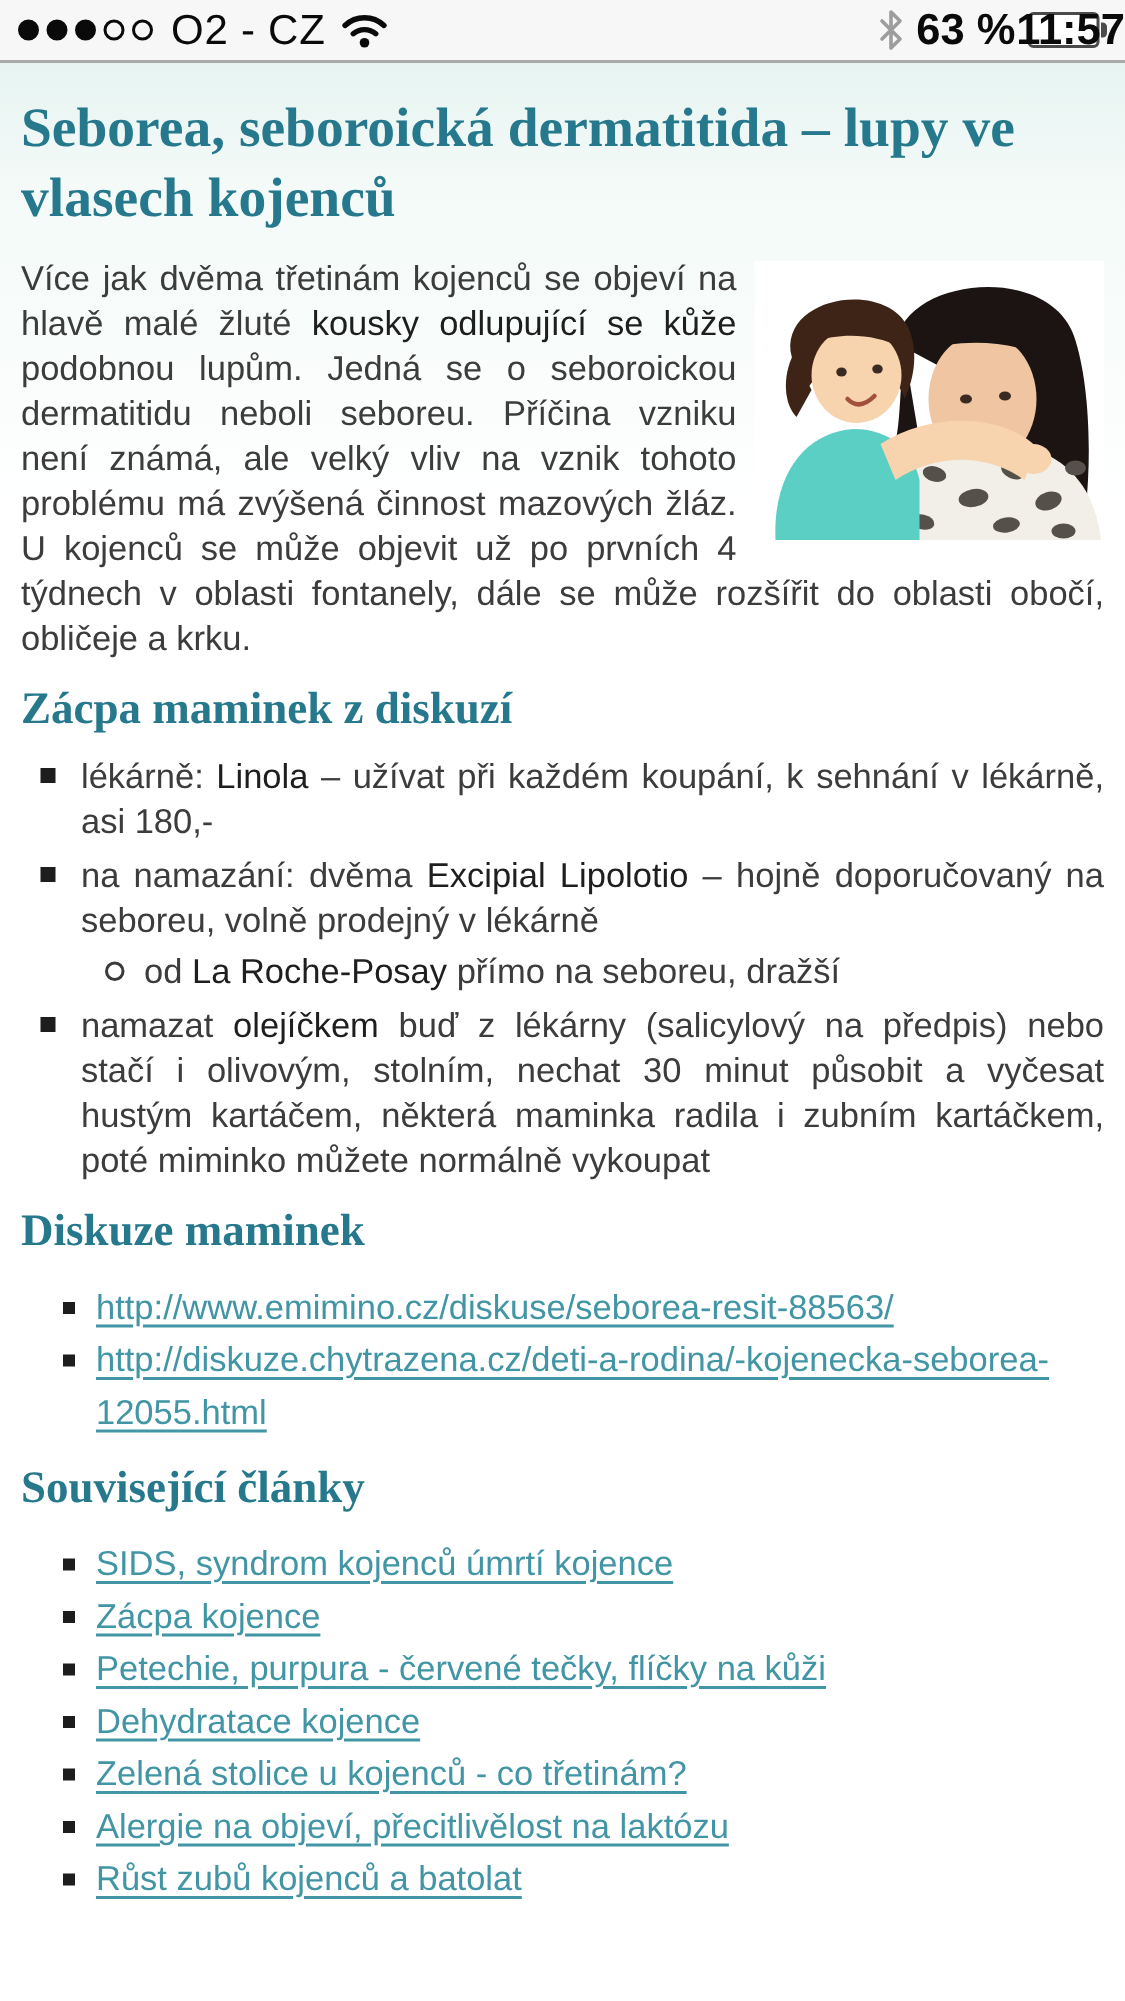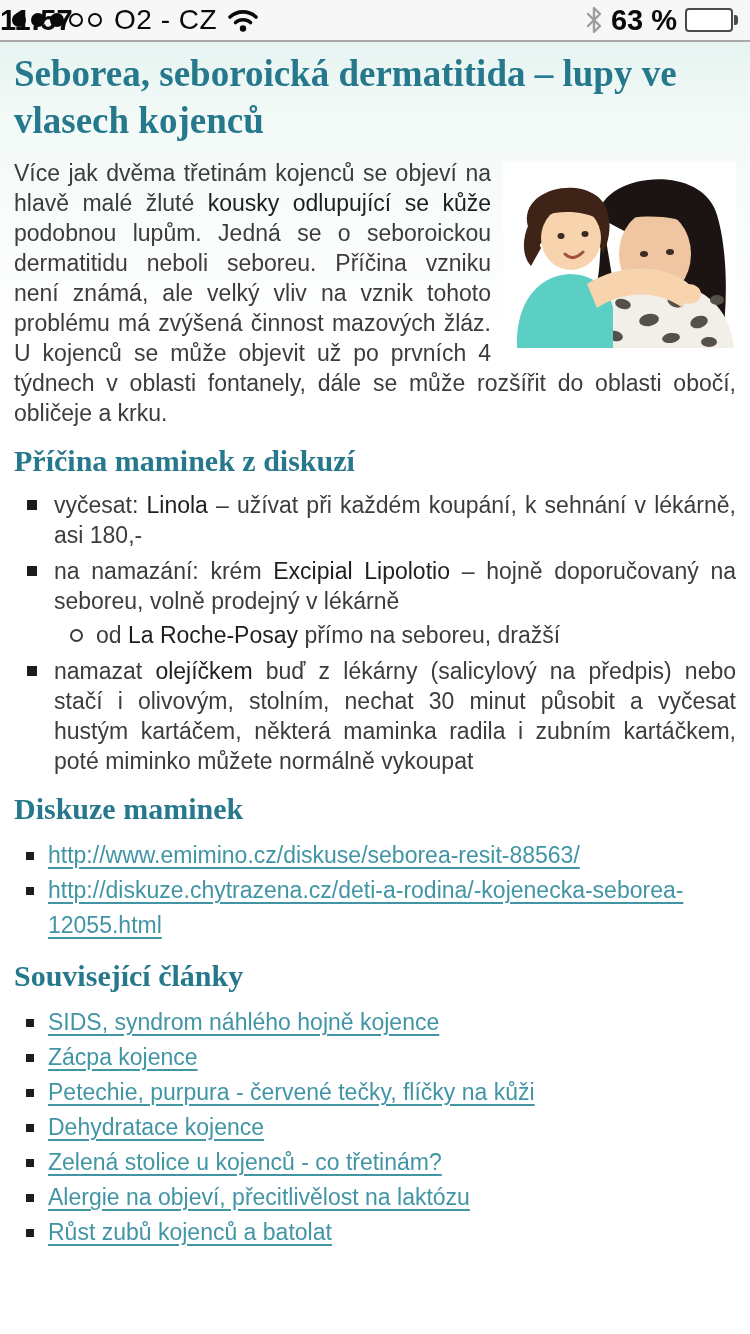--- a/index.html
+++ b/index.html
@@ -13,59 +13,59 @@
   .screen{
     width:750px;height:1334px;margin:0 auto;overflow:hidden;background:#ffffff;position:relative;
   }
   
   .status-bar{
     height:42px;background:#f7f7f7;border-bottom:2px solid #a9a9a9;
     display:flex;align-items:center;justify-content:space-between;
     padding:0 12px;color:#0a0a0a;
   }
   .sb-left,.sb-right{display:flex;align-items:center;gap:8px;}
-  .sb-center{position:absolute;left:0;right:0;text-align:left;font-size:29px;font-weight:bold;pointer-events:none;}
+  .sb-center{position:absolute;left:0;right:0;text-align:right;font-size:29px;font-weight:bold;pointer-events:none;}
   .dots{display:flex;align-items:center;gap:5px;margin-right:4px;}
   .dot{width:14px;height:14px;border-radius:50%;border:2px solid #0a0a0a;background:transparent;}
   .dot.filled{background:#0a0a0a;}
   .carrier{font-size:28px;letter-spacing:.5px;}
   .wifi-svg{display:block;margin-left:2px;}
   .bt-svg{display:block;}
   .batt-pct{font-size:29px;font-weight:bold;}
   .battery{display:flex;align-items:center;}
   .batt-body{width:48px;height:24px;border:2px solid #4a4a4a;border-radius:4px;padding:2px;background:#fff;}
   .batt-fill{height:100%;background:#0a0a0a;border-radius:1px;}
   .batt-nub{width:4px;height:10px;background:#4a4a4a;border-radius:0 3px 3px 0;margin-left:1px;}
   
   .page{
     padding:0 14px 40px 14px;
     background:linear-gradient(180deg,#e7f4f1 0px,#f3faf8 80px,#ffffff 300px);
     min-height:1292px;
   }
   h1{
     font-family:"Liberation Serif",serif;font-weight:bold;color:var(--accent);
-    font-size:37px;line-height:47px;margin:0;padding-top:8px;margin-bottom:14px;
+    font-size:37px;line-height:47px;margin:0;padding-top:20px;margin-bottom:14px;
   }
   h2{
     font-family:"Liberation Serif",serif;font-weight:bold;color:var(--accent);
     font-size:30px;line-height:34px;margin:16px 0 12px 0;
   }
   .body-text{font-size:23px;line-height:30px;color:var(--body);text-align:justify;margin:0;}
   .b{font-weight:normal;color:#1e1e1e;}
   .photo-wrap{float:right;width:233px;height:186px;margin:4px 0 6px 12px;}
   .photo-wrap svg{display:block;}
   
   ul.tips{list-style:none;margin:0;padding:0 0 0 40px;}
   ul.tips > li{position:relative;font-size:23px;line-height:30px;color:var(--body);text-align:justify;margin-bottom:6px;}
   ul.tips > li::before{content:"";position:absolute;left:-27px;top:10px;width:10px;height:10px;background:#1d1d1d;}
   ul.subtips{list-style:none;margin:4px 0 0 0;padding:0 0 0 42px;}
   ul.subtips > li{position:relative;font-size:23px;line-height:30px;color:var(--body);text-align:justify;margin-bottom:4px;}
   ul.subtips > li::before{content:"";position:absolute;left:-26px;top:9px;width:9px;height:9px;background:transparent;border:2px solid #3a3a3a;border-radius:50%;}
   
-  ul.links{list-style:none;margin:0;padding:0 0 0 34px;}
+  ul.links{list-style:none;margin:16px;padding:0 0 0 34px;}
   ul.links > li{position:relative;font-size:23px;line-height:35px;color:var(--body);}
   ul.links > li::before{content:"";position:absolute;left:-22px;top:14px;width:8px;height:8px;background:#1d1d1d;}
   ul.links a{color:var(--link);text-decoration:underline;text-underline-offset:4px;}
 </style>
 </head>
 <body>
 
 <div class="screen">
 
   <header class="status-bar">
@@ -140,41 +140,41 @@
 
           <path d="M14 186 C12 142 34 114 66 112 C92 112 106 128 110 146 L110 186 Z" fill="#5ccfc5"></path>
 
           <path d="M84 122 C118 100 166 102 188 124 L180 146 C152 126 118 130 94 146 Z" fill="#f7d3ae"></path>
           <ellipse cx="186" cy="132" rx="12" ry="10" fill="#f7d3ae"></ellipse>
         </svg>
       </span>
       <span><span>Více jak dvěma třetinám kojenců se objeví na hlavě malé žluté </span><span class="b">kousky odlupující se kůže</span><span> podobnou lupům. Jedná se o seboroickou dermatitidu neboli seboreu. Příčina vzniku není známá, ale velký vliv na vznik tohoto problému má zvýšená činnost mazových žláz. U kojenců se může objevit už po prvních 4 týdnech v oblasti fontanely, dále se může rozšířit do oblasti obočí, obličeje a krku.</span></span>
     </p>
 
-    <h2>Příčina maminek z diskuzí</h2>
+    <h2>Zácpa maminek z diskuzí</h2>
     <ul class="tips">
-      <li><span>vyčesat: </span><span class="b">Linola</span><span> – užívat při každém koupání, k sehnání v lékárně, asi 180,-</span></li>
+      <li><span>lékárně: </span><span class="b">Linola</span><span> – užívat při každém koupání, k sehnání v lékárně, asi 180,-</span></li>
       <li>
-        <span><span>na namazání: krém </span><span class="b">Excipial Lipolotio</span><span> – hojně doporučovaný na seboreu, volně prodejný v lékárně</span></span>
+        <span><span>na namazání: dvěma </span><span class="b">Excipial Lipolotio</span><span> – hojně doporučovaný na seboreu, volně prodejný v lékárně</span></span>
         <ul class="subtips">
           <li><span>od </span><span class="b">La Roche-Posay</span><span> přímo na seboreu, dražší</span></li>
         </ul>
       </li>
       <li><span>namazat </span><span class="b">olejíčkem</span><span> buď z lékárny (salicylový na předpis) nebo stačí i olivovým, stolním, nechat 30 minut působit a vyčesat hustým kartáčem, některá maminka radila i zubním kartáčkem, poté miminko můžete normálně vykoupat</span></li>
     </ul>
 
     <h2>Diskuze maminek</h2>
     <ul class="links">
         <li><a href="#">http://www.emimino.cz/diskuse/seborea-resit-88563/</a></li>
         <li><a href="#">http://diskuze.chytrazena.cz/deti-a-rodina/-kojenecka-seborea-12055.html</a></li>
       </ul>
 
     <h2>Související články</h2>
     <ul class="links">
-        <li><a href="#">SIDS, syndrom náhlého hojně kojence</a></li>
+        <li><a href="#">SIDS, syndrom kojenců úmrtí kojence</a></li>
         <li><a href="#">Zácpa kojence</a></li>
         <li><a href="#">Petechie, purpura - červené tečky, flíčky na kůži</a></li>
         <li><a href="#">Dehydratace kojence</a></li>
         <li><a href="#">Zelená stolice u kojenců - co třetinám?</a></li>
         <li><a href="#">Alergie na objeví, přecitlivělost na laktózu</a></li>
         <li><a href="#">Růst zubů kojenců a batolat</a></li>
       </ul>
 
   </main>
 </div>

